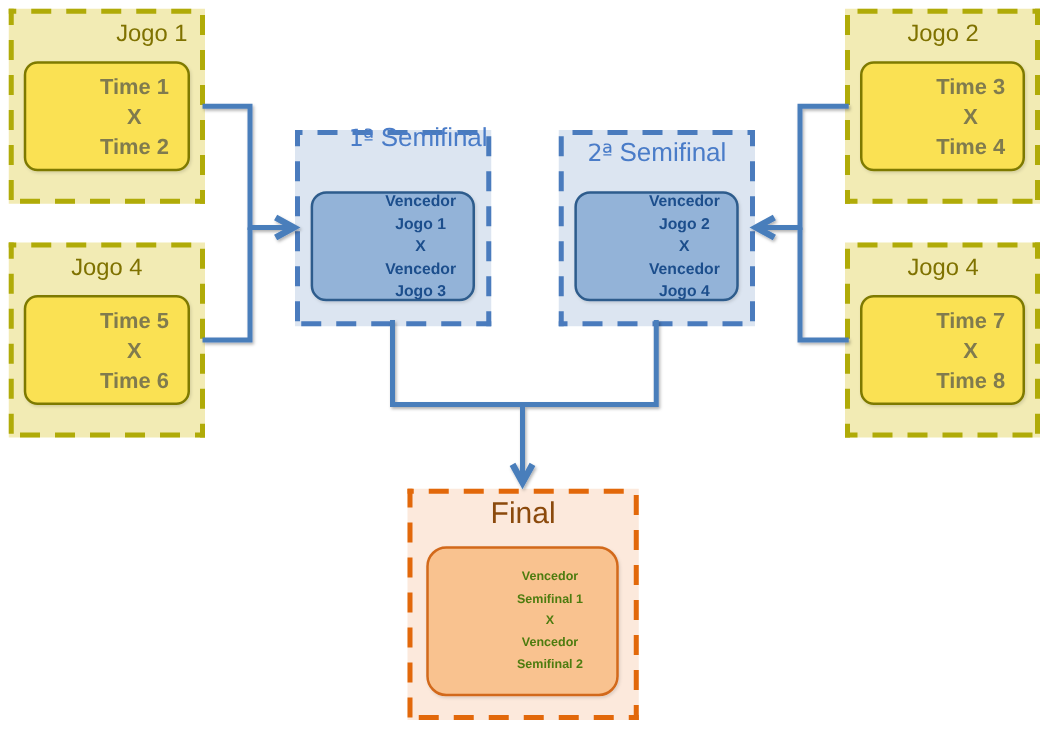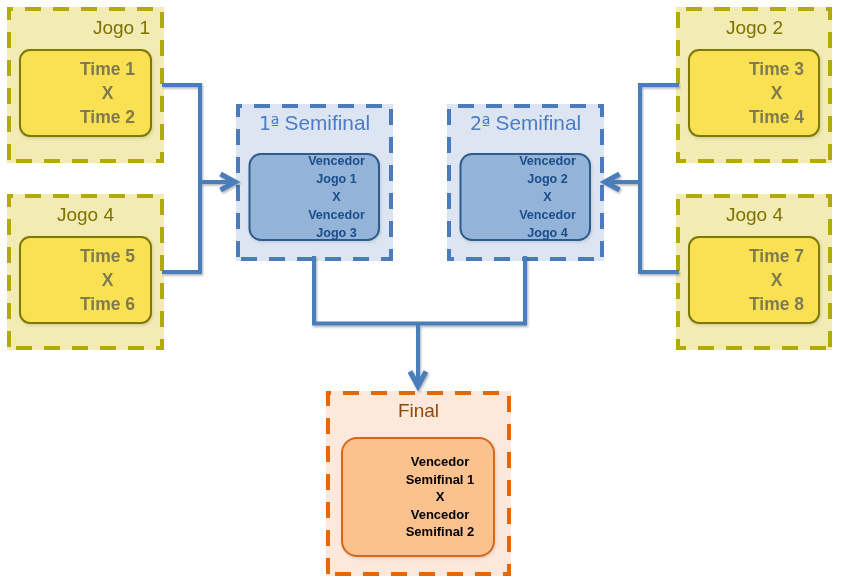--- a/index.html
+++ b/index.html
@@ -8,28 +8,28 @@
        font-family:"Liberation Sans",sans-serif;}
   #stage{position:relative;width:841px;height:584px;background:#fff;}
 
   svg.layer{position:absolute;left:0;top:0;width:841px;height:584px;overflow:visible;}
   svg.conn{pointer-events:none;}
 
   .grp-title{position:absolute;text-align:center;white-space:nowrap;line-height:22px;}
   .t-yellow{color:#7F7200;font-size:19px;}
   .t-blue  {color:#4A7CC8;font-size:20.8px;}
   .ord{font-family:"DejaVu Sans",sans-serif;font-size:19px;letter-spacing:-0.6px;}
-  .t-orange{color:#8B4A0D;font-size:19px;}
+  .t-orange{color:#8B4A0D;font-size:24px;}
 
   .inner{position:absolute;box-sizing:border-box;
          display:flex;flex-direction:column;align-items:center;
          justify-content:center;text-align:center;font-weight:bold;padding-left:44px;}
   .i-yellow{color:#807B4E;font-size:17.5px;line-height:24px;}
   .i-blue  {color:#1C4E8C;font-size:12.6px;line-height:18px;}
-  .i-orange{color:#000000;font-size:13px;line-height:17.5px;text-align:center;}
+  .i-orange{color:#4d7c0f;font-size:10px;line-height:17.5px;text-align:center;}
 
   .ln{display:block;}
 </style>
 </head>
 <body>
 
 <div id="stage">
 
   <svg class="layer" viewBox="0 0 841 584">
     <defs>
@@ -118,21 +118,21 @@
       <path d="M220.5 174 L235 182 L220.5 190" stroke-width="5.2" stroke-linejoin="miter"></path>
       <path d="M619.5 174 L605 182 L619.5 190" stroke-width="5.2" stroke-linejoin="miter"></path>
       <path d="M410 371.5 L418 386 L426 371.5" stroke-width="5.2" stroke-linejoin="miter"></path>
     </g>
   </svg>
 
   <div class="grp-title t-yellow" style="left:7px;top:17px;width:157px;padding-left:36px;">Jogo 1</div>
   <div class="grp-title t-yellow" style="left:7px;top:204px;width:157px;">Jogo 4</div>
   <div class="grp-title t-yellow" style="left:676px;top:17px;width:157px;">Jogo 2</div>
   <div class="grp-title t-yellow" style="left:676px;top:204px;width:157px;">Jogo 4</div>
-  <div class="grp-title t-blue" style="left:236px;top:112px;width:157px;"><span class="ord">1ª</span><span> Semifinal</span></div>
+  <div class="grp-title t-blue" style="left:236px;top:100px;width:157px;padding-left:20px;"><span class="ord">1ª</span><span> Semifinal</span></div>
   <div class="grp-title t-blue" style="left:447px;top:112px;width:157px;"><span class="ord">2ª</span><span> Semifinal</span></div>
   <div class="grp-title t-orange" style="left:326px;top:400px;width:185px;">Final</div>
 
   <div class="inner i-yellow" style="left:19px;top:50px;width:133px;height:86px;">
     <span class="ln">Time 1</span>
     <span class="ln">X</span>
     <span class="ln">Time 2</span>
   </div>
   <div class="inner i-yellow" style="left:19px;top:237px;width:133px;height:86px;">
     <span class="ln">Time 5</span>

